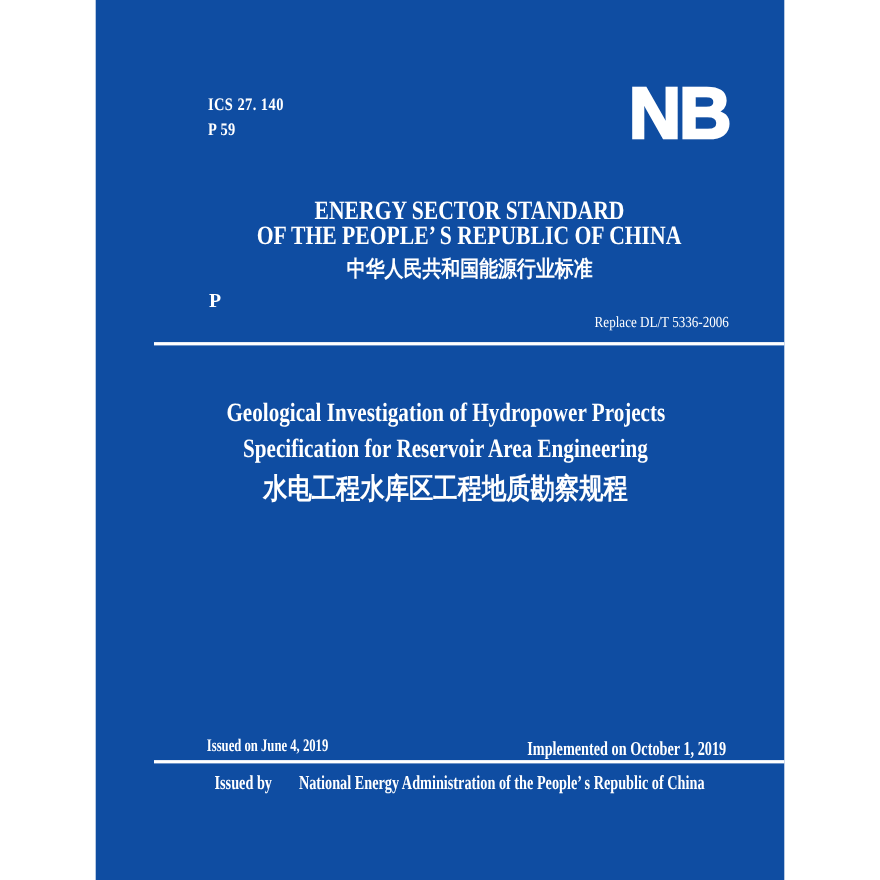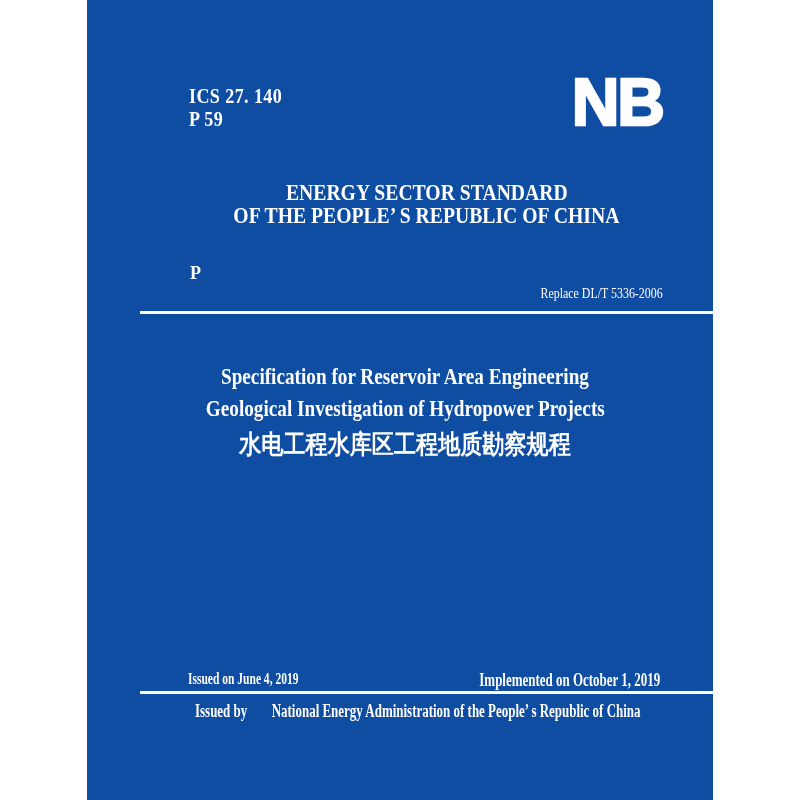--- a/index.html
+++ b/index.html
@@ -18,21 +18,21 @@
     position: absolute;
     left: 87px; top: 0;
     width: 626px; height: 800px;
     background: #0F4DA2;
     color: #ffffff;
   }
   .ics-block {
     position: absolute;
     left: 102px; top: 84px;
     font-weight: bold;
-    font-size: 22px;
+    font-size: 16px;
     line-height: 23px;
     letter-spacing: 0.5px;
   }
   .ics-block .line { display: inline-block; transform: scaleX(0.82); transform-origin: 0 50%; }
   .ics-block .row { height: 23px; }
 
   .nb-logo {
     position: absolute;
     right: 50px; top: 72px;
     font-family: "Liberation Sans", sans-serif;
@@ -155,36 +155,39 @@
 
     <div class="nb-logo">NB</div>
 
     <div class="header-block">
       <div class="header-en">
         <span class="inner">ENERGY SECTOR STANDARD</span>
       </div>
       <div class="header-en">
         <span class="inner">OF THE PEOPLE’ S REPUBLIC OF CHINA</span>
       </div>
+      <div class="header-cn">
+        <span class="inner">中华人民共和国能源行业标准</span>
+      </div>
     </div>
 
     <div class="doc-class">P</div>
 
     <div class="std-replaces">
       <span class="inner">Replace DL/T 5336-2006</span>
     </div>
 
     <div class="rule rule-top"></div>
 
     <div class="title-block">
       <div class="title-en">
+        <span class="inner">Geological Investigation of Hydropower Projects</span>
+      </div>
+      <div class="title-en">
         <span class="inner">Specification for Reservoir Area Engineering</span>
-      </div>
-      <div class="title-en">
-        <span class="inner">Geological Investigation of Hydropower Projects</span>
       </div>
       <div class="title-cn">
         <span class="inner">水电工程水库区工程地质勘察规程</span>
       </div>
     </div>
 
     <div class="date-issued">
       <span class="inner">Issued on June 4, 2019</span>
     </div>
     <div class="date-implemented">

